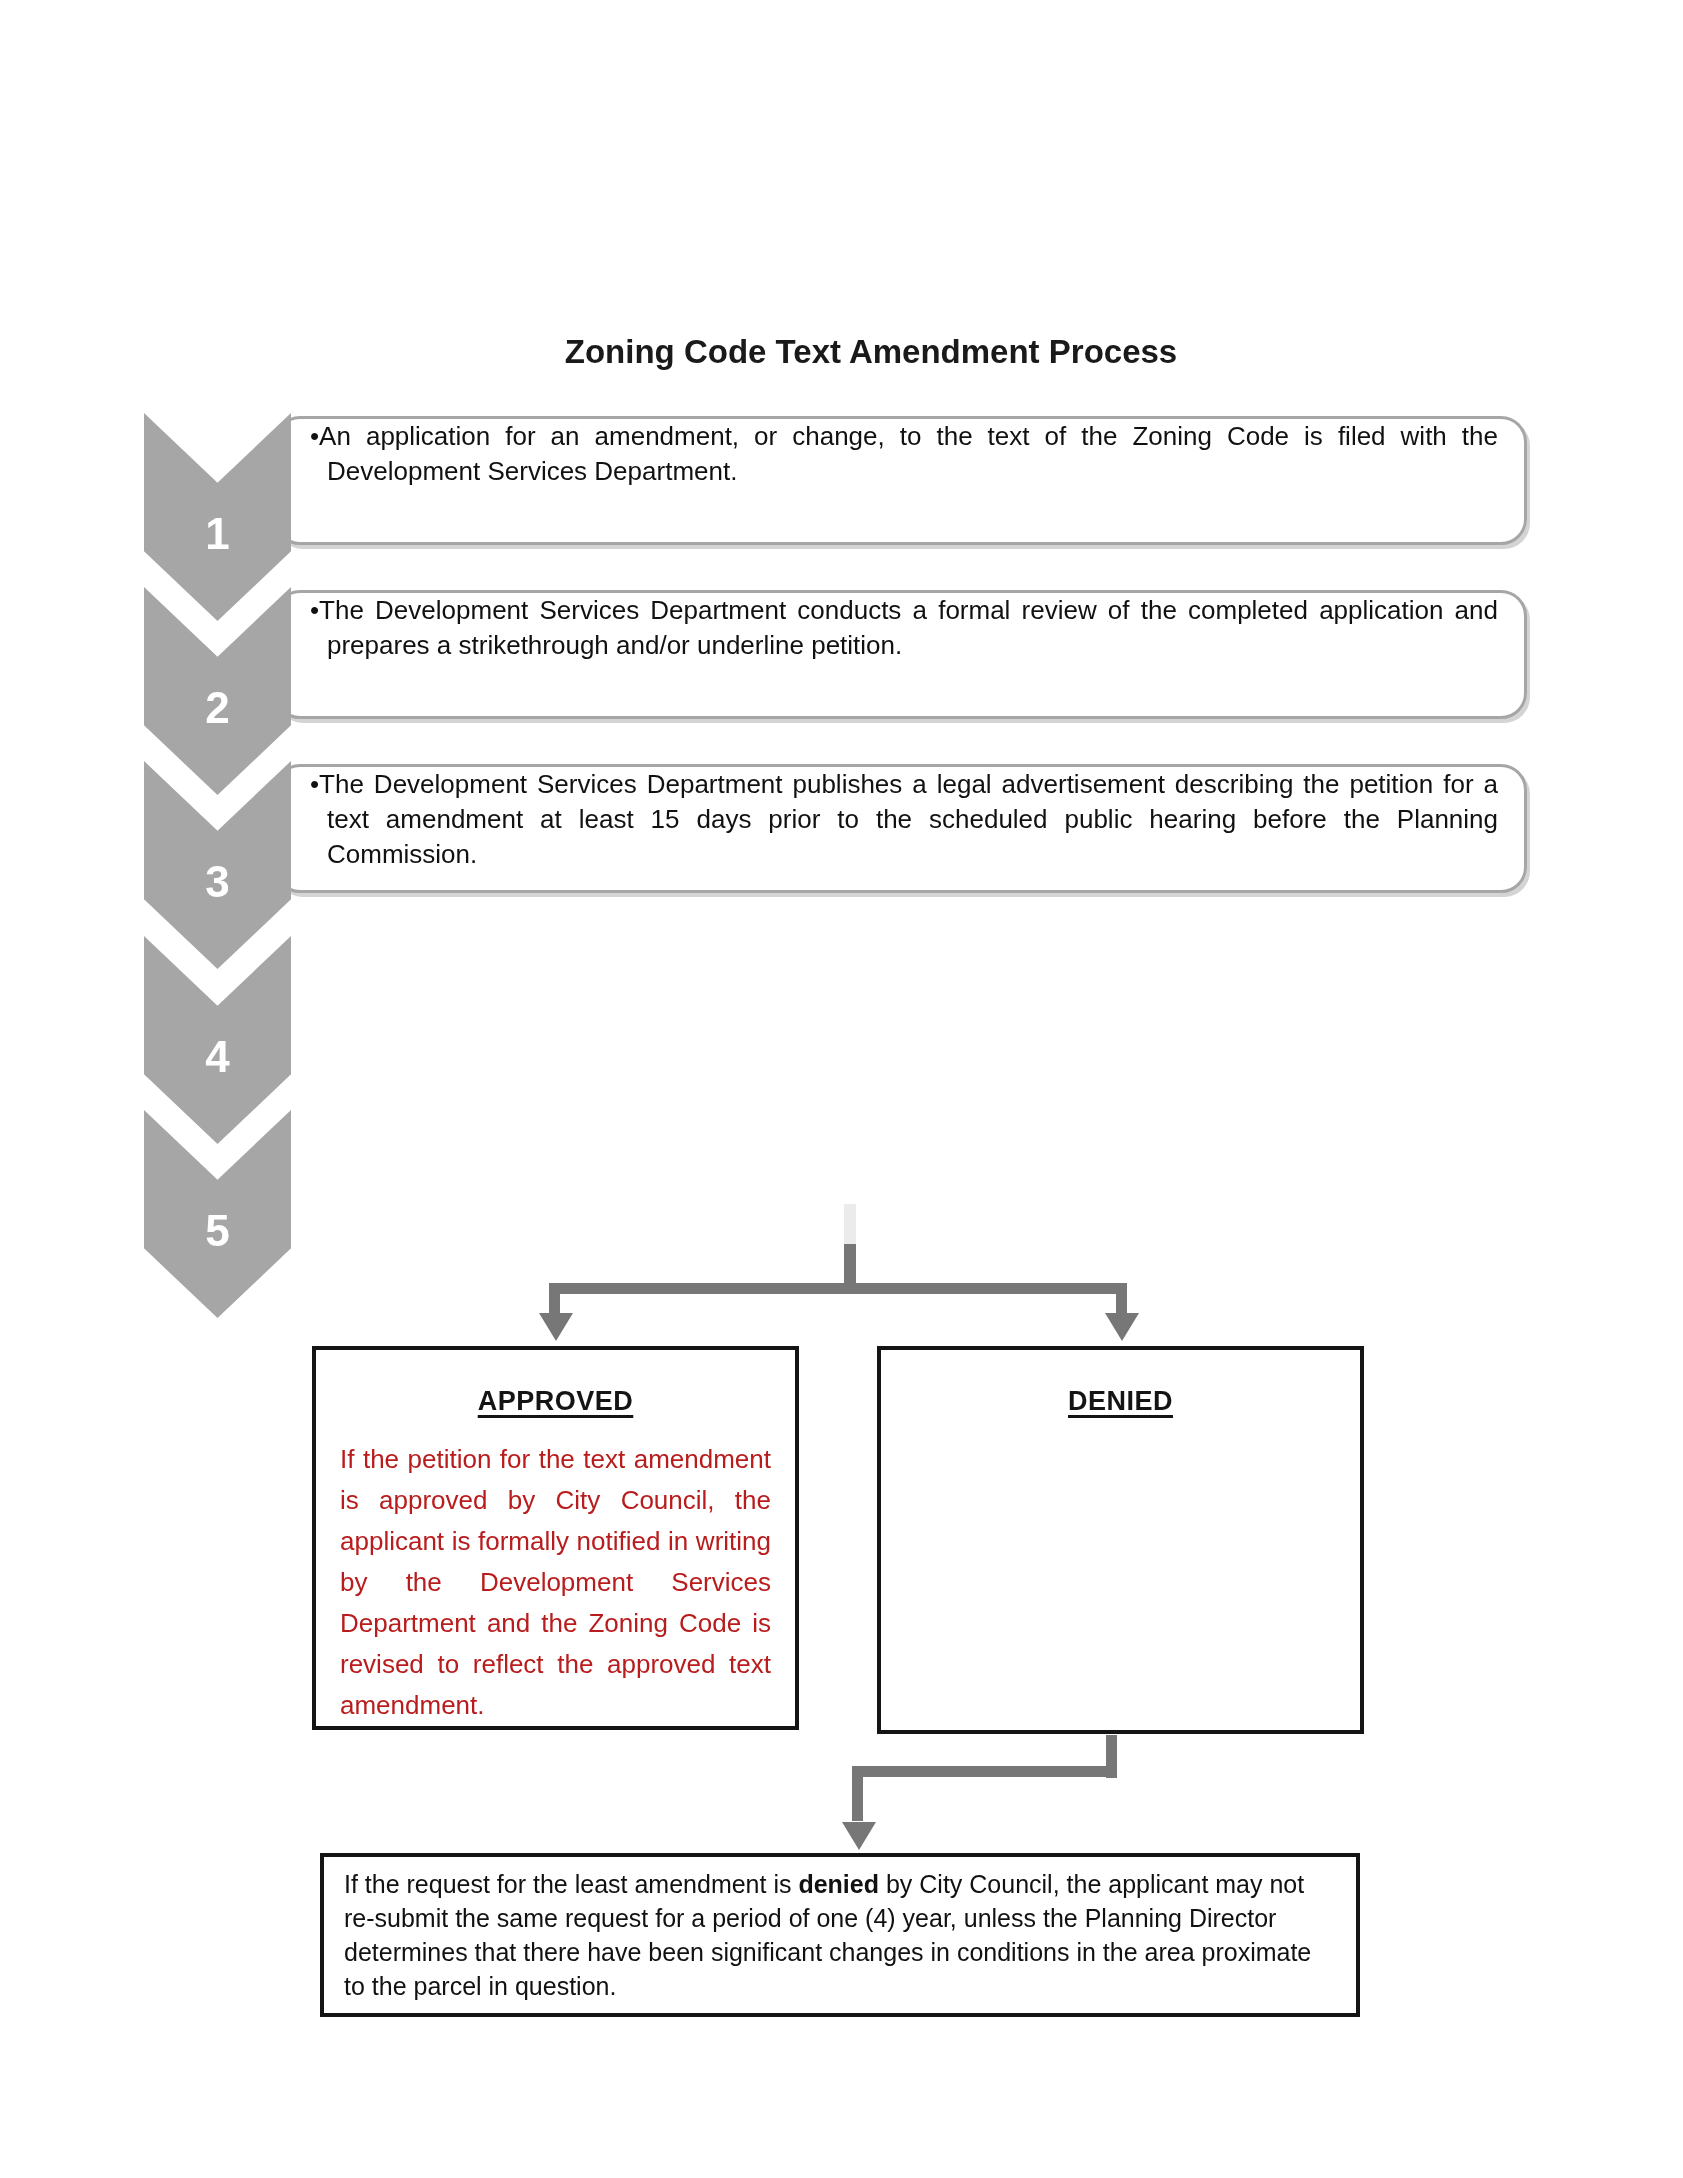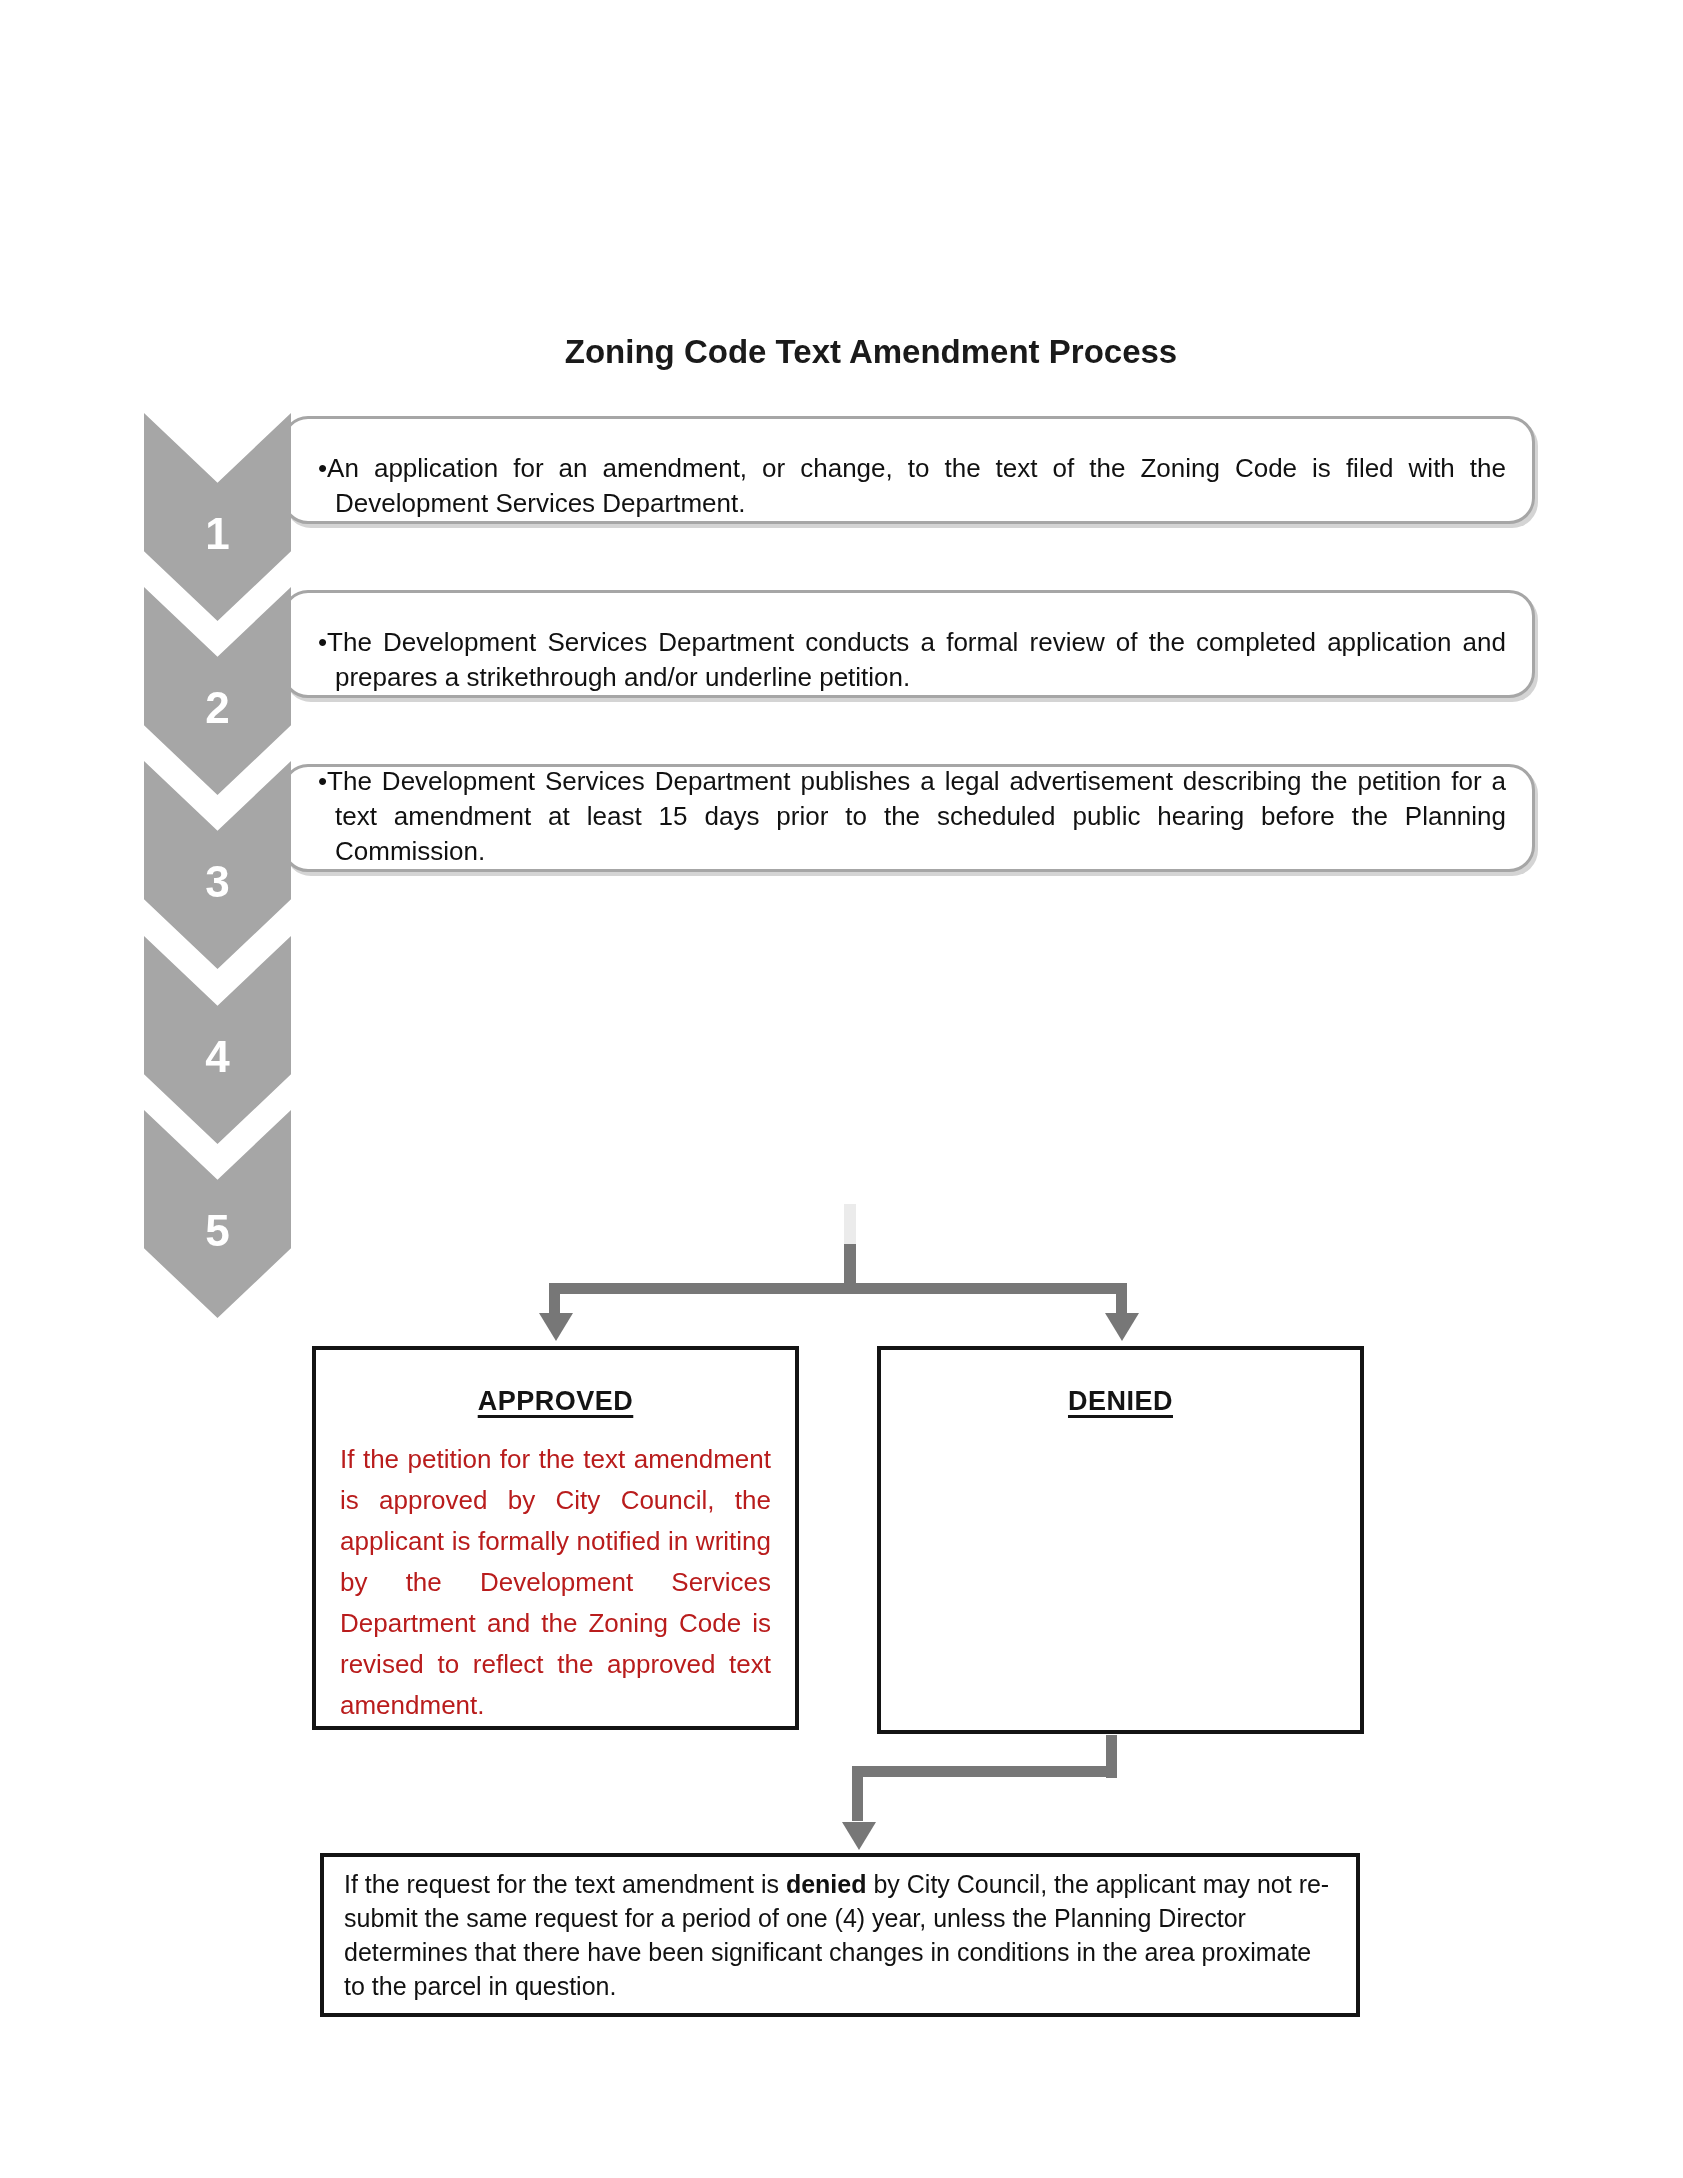--- a/index.html
+++ b/index.html
@@ -14,24 +14,24 @@
   
   .chevron{
     position:absolute;left:144px;width:147px;height:208px;background:#a6a6a6;z-index:2;
     clip-path:polygon(0 0,50% 33.5%,100% 0,100% 66.5%,50% 100%,0 66.5%);
   }
   .chevron .num{
     position:absolute;left:0;right:0;top:46%;text-align:center;
     font-size:44px;font-weight:bold;color:#ffffff;
   }
   .stepbox{
-    position:absolute;left:282px;width:1253px;height:108px;box-sizing:border-box;
+    position:absolute;left:274px;width:1253px;height:129px;box-sizing:border-box;
     background:#ffffff;border:3px solid #a6a6a6;border-radius:26px;
     box-shadow:3px 4px 0 #d4d4d4;z-index:1;
-    display:flex;align-items:flex-end;
+    display:flex;align-items:flex-start;
   }
   .steptext{
     width:100%;padding:0 26px 0 50px;text-indent:-17px;box-sizing:border-box;
     font-size:26px;line-height:35px;text-align:justify;color:#111111;
   }
   .bullet{font-size:26px;}
   
   .conn{position:absolute;background:#777777;z-index:3;}
   .conn-light{position:absolute;background:#ebebeb;z-index:3;}
   .arrowhead{
@@ -110,16 +110,16 @@
 
   <div class="outcome" style="left:877px;height:388px">
     <div class="outcome-heading">DENIED</div>
   </div>
 
   <div class="conn" style="left:1106px;top:1735px;width:11px;height:43px"></div>
   <div class="conn" style="left:852px;top:1766px;width:264px;height:11px"></div>
   <div class="conn" style="left:852px;top:1766px;width:11px;height:55px"></div>
   <div class="arrowhead" style="left:842px;top:1822px"></div>
 
-  <div class="finalbox"><span>If the request for the text amendment is </span><b>denied</b><span> by City Council, the applicant may not re-submit the same request for a period of one (4) year, unless the Planning Director determines that there have been significant changes in conditions in the area proximate to the parcel in question.</span></div>
+  <div class="finalbox"><span>If the request for the least amendment is </span><b>denied</b><span> by City Council, the applicant may not re-submit the same request for a period of one (4) year, unless the Planning Director determines that there have been significant changes in conditions in the area proximate to the parcel in question.</span></div>
 
 </div>
 
 
 </body></html>

